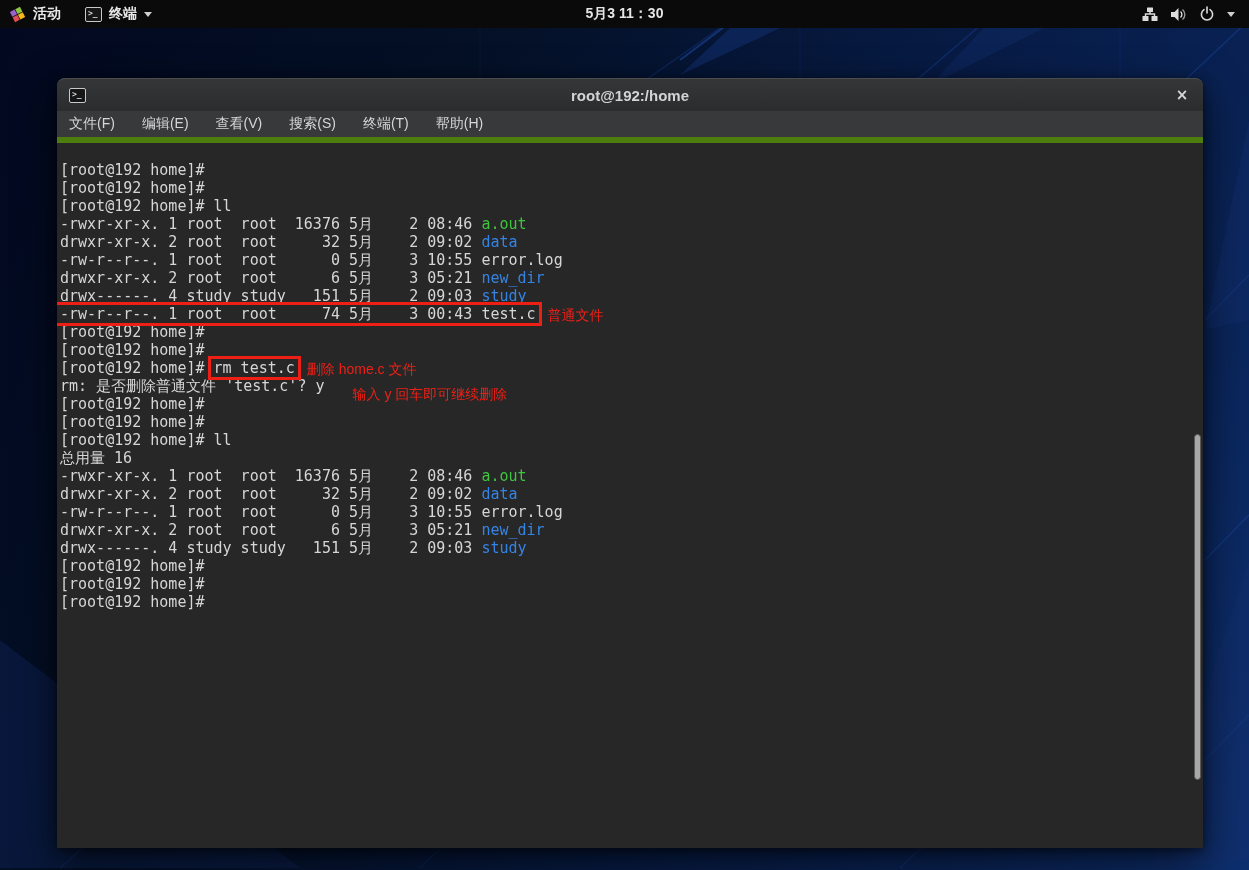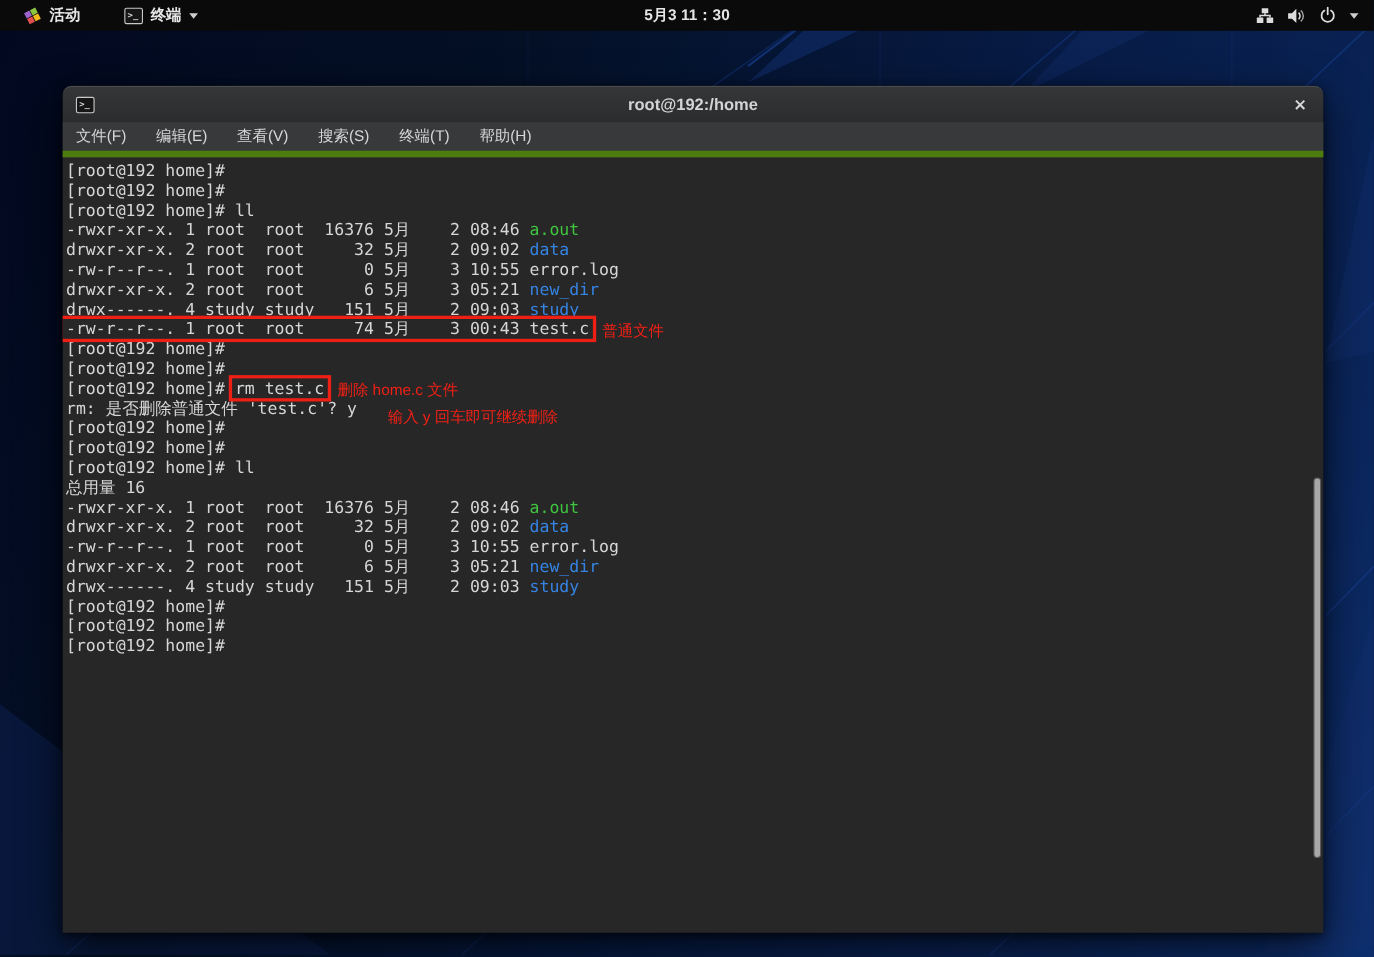--- a/index.html
+++ b/index.html
@@ -12,21 +12,21 @@
     background:linear-gradient(115deg, #02081f 0%, #041026 30%, #071b45 60%, #0a2458 82%, #0d2f6e 100%);
   }
   .desktop svg { position:absolute; inset:0; }
 
   
   .topbar {
     position:absolute; left:0; top:0; width:1249px; height:28px;
     background:var(--topbar_bg); color:#e6e6e6; display:flex; align-items:center;
     font-size:14px; font-weight:700; z-index:50;
   }
-  .tb-left { display:flex; align-items:center; gap:22px; padding-left:12px; }
+  .tb-left { display:flex; align-items:center; gap:6px; }
   .tb-item { display:flex; align-items:center; gap:7px; padding:4px 9px; cursor:default; }
   .tb-center { position:absolute; left:50%; transform:translateX(-50%); display:flex; align-items:center; }
   .tb-right { position:absolute; right:8px; top:0; height:28px; display:flex; align-items:center; gap:12px; padding:0 6px; }
   .caret { width:0; height:0; border-left:4px solid transparent; border-right:4px solid transparent; border-top:5px solid #cfcfcf; display:inline-block; }
   .mini-term {
     width:17px; height:15px; border:1.5px solid #c9c9c9; border-radius:2px; background:#161616;
     display:inline-flex; align-items:center; justify-content:flex-start; padding-left:2px;
     font-family:"DejaVu Sans Mono", monospace; font-size:8px; line-height:1; color:#d8d8d8; font-weight:700;
   }
 
@@ -55,21 +55,21 @@
   }
   .menubar {
     height:32px; background:var(--menubar_bg); border-bottom:6px solid #4d7c0f;
     display:flex; align-items:center; padding-left:2px;
     color:#d6d6d6; font-size:14px;
   }
   .menu-item { padding:6px 10px; margin-right:7px; cursor:default; }
 
   .term-content {
     position:relative; height:705px;
-    padding:3px 10px 0 3px; overflow:hidden;
+    padding:18px 10px 0 3px; overflow:hidden;
     font-family:"DejaVu Sans Mono", monospace;
     font-size:15px; line-height:18px; color:var(--terminal_fg);
   }
   .tline { white-space:pre; height:18px; }
   .seg-fg    { color:var(--terminal_fg); }
   .seg-green { color:var(--file_exec_green); }
   .seg-blue  { color:var(--dir_blue); }
 
   .redbox {
     outline:3px solid var(--annotation_red);

